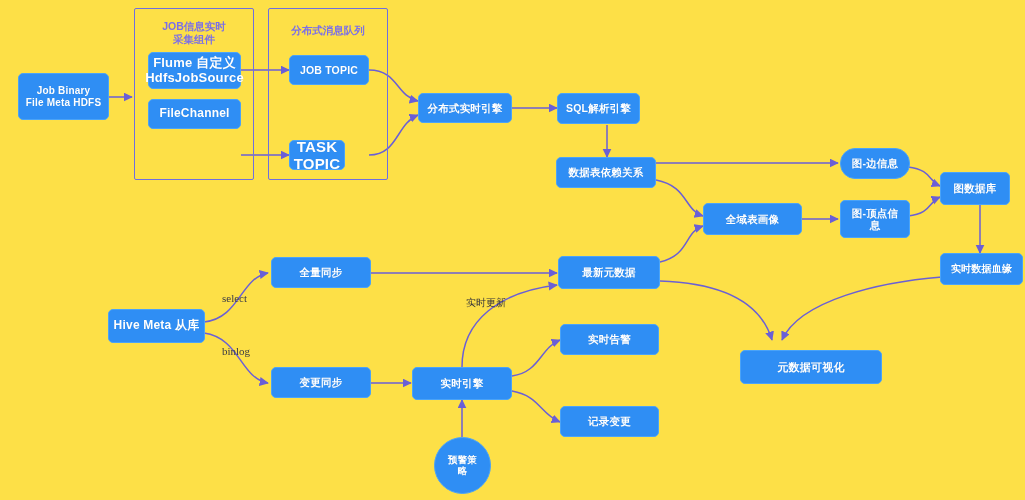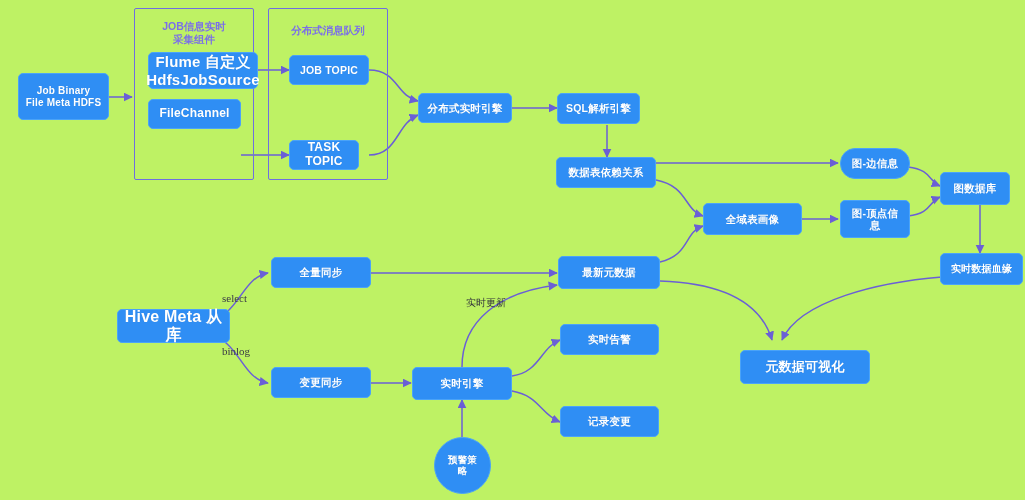--- a/index.html
+++ b/index.html
@@ -8,21 +8,21 @@
     padding: 0;
     background: #ffffff;
   }
   body {
     font-family: "Liberation Sans", "DejaVu Sans", sans-serif;
   }
   #canvas {
     position: relative;
     width: 1025px;
     height: 500px;
-    background: #bef264;
+    background: #fde047;
     overflow: hidden;
   }
   svg.edges {
     position: absolute;
     left: 0;
     top: 0;
     width: 1025px;
     height: 500px;
     pointer-events: none;
   }
@@ -138,65 +138,65 @@
   <div class="group" style="left:134px; top:8px; width:120px; height:172px;"></div>
   <div class="group-title" style="left:134px; top:20px; width:120px; font-size:10.5px;">JOB信息实时
 采集组件</div>
 
   <div class="group" style="left:268px; top:8px; width:120px; height:172px;"></div>
   <div class="group-title" style="left:268px; top:24px; width:120px; font-size:10.5px;">分布式消息队列</div>
 
   <div class="node" style="left:18px; top:73px; width:91px; height:47px; font-size:10px; white-space:pre-line;">Job Binary
 File Meta HDFS</div>
 
-  <div class="node" style="left:148px; top:52px; width:110px; height:37px; font-size:15px; white-space:pre-line;">Flume 自定义
+  <div class="node" style="left:148px; top:52px; width:93px; height:37px; font-size:13px; white-space:pre-line;">Flume 自定义
 HdfsJobSource</div>
 
   <div class="node" style="left:148px; top:99px; width:93px; height:30px; font-size:12px;">FileChannel</div>
 
 
   <div class="node" style="left:289px; top:55px; width:80px; height:30px; font-size:10.5px;">JOB TOPIC</div>
 
-  <div class="node" style="left:289px; top:140px; width:70px; height:30px; font-size:12px;">TASK TOPIC</div>
+  <div class="node" style="left:289px; top:140px; width:56px; height:30px; font-size:15px;">TASK TOPIC</div>
 
   <div class="node" style="left:418px; top:93px; width:94px; height:30px; font-size:10.5px;">分布式实时引擎</div>
 
   <div class="node" style="left:557px; top:93px; width:83px; height:31px; font-size:10.5px;">SQL解析引擎</div>
 
   <div class="node" style="left:556px; top:157px; width:100px; height:31px; font-size:10.5px;">数据表依赖关系</div>
 
   <div class="node" style="left:703px; top:203px; width:99px; height:32px; font-size:10.5px;">全域表画像</div>
 
   <div class="node" style="left:840px; top:148px; width:70px; height:31px; font-size:10.5px;border-radius:15px;">图-边信息</div>
 
   <div class="node" style="left:840px; top:200px; width:70px; height:38px; font-size:10.5px; white-space:pre-line;">图-顶点信
 息</div>
 
   <div class="node" style="left:940px; top:172px; width:70px; height:33px; font-size:10.5px;text-align:center;">图数据库</div>
 
   <div class="node" style="left:940px; top:253px; width:83px; height:32px; font-size:10px;">实时数据血缘</div>
 
-  <div class="node" style="left:117px; top:309px; width:113px; height:34px; font-size:16px;">Hive Meta 从库</div>
+  <div class="node" style="left:108px; top:309px; width:97px; height:34px; font-size:12px;">Hive Meta 从库</div>
 
   <div class="node" style="left:271px; top:257px; width:100px; height:31px; font-size:10.5px;">全量同步</div>
 
   <div class="node" style="left:271px; top:367px; width:100px; height:31px; font-size:10.5px;">变更同步</div>
 
   <div class="node" style="left:412px; top:367px; width:100px; height:33px; font-size:10.5px;">实时引擎</div>
 
   <div class="node" style="left:558px; top:256px; width:102px; height:33px; font-size:10.5px;">最新元数据</div>
 
   <div class="node" style="left:560px; top:324px; width:99px; height:31px; font-size:10.5px;">实时告警</div>
 
   <div class="node" style="left:560px; top:406px; width:99px; height:31px; font-size:10.5px;">记录变更</div>
 
   <div class="node circle" style="left:434px; top:437px; width:57px; height:57px; font-size:9.5px; white-space:pre-line;">预警策
 略</div>
 
-  <div class="node" style="left:740px; top:350px; width:130px; height:34px; font-size:13px;">元数据可视化</div>
+  <div class="node" style="left:740px; top:350px; width:142px; height:34px; font-size:11px;">元数据可视化</div>
 
   <div class="edge-label" style="left:222px; top:292px; font-size:11px;">select</div>
 
   <div class="edge-label" style="left:222px; top:345px; font-size:11px;text-align:center;">binlog</div>
 
   <div class="edge-label cjk" style="left:466px; top:296px; font-size:10px;">实时更新</div>
 
 </div>
 
 </body></html>

